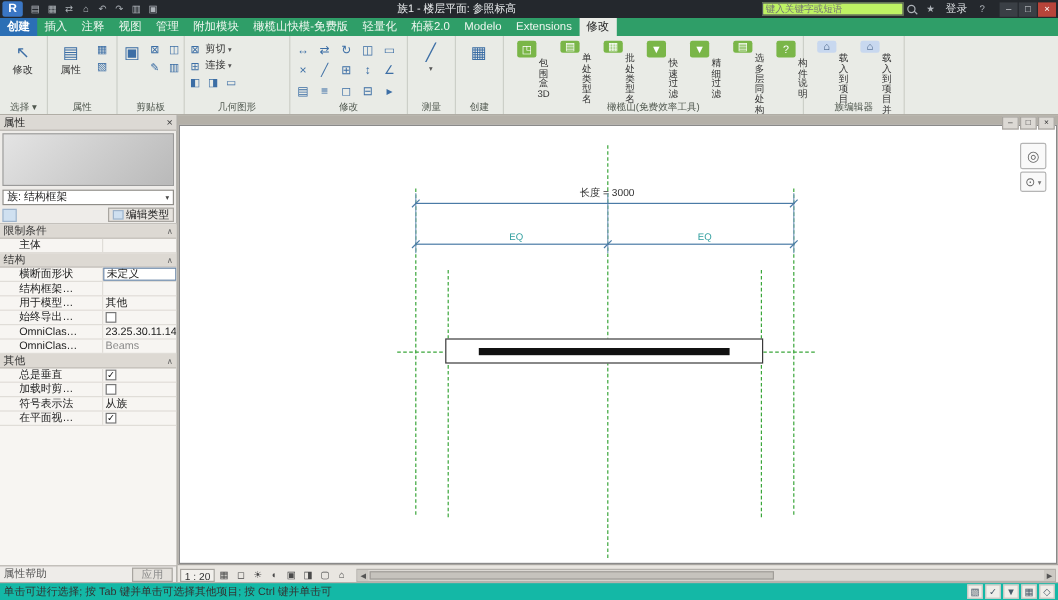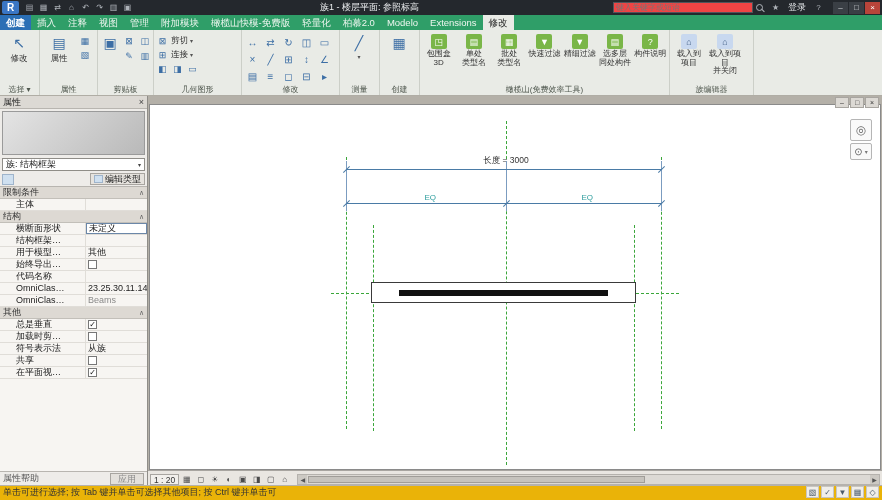--- a/index.html
+++ b/index.html
@@ -8,21 +8,21 @@
   .app{position:relative;width:882px;height:500px;background:#d6d3cc;overflow:hidden;}
 
   
   .titlebar{position:absolute;top:0;left:0;right:0;height:15px;background:#24282d;display:flex;align-items:center;gap:2px;padding:0 2px;color:#c8ccd1;font-size:9px;}
   .logo{width:17px;height:13px;background:#3a76c4;color:#fff;font-weight:bold;font-size:10px;display:flex;align-items:center;justify-content:center;border-radius:2px;}
   .qat{display:flex;gap:1px;margin-left:2px;}
   .qico{width:13px;height:12px;display:flex;align-items:center;justify-content:center;font-size:8px;color:#aeb3b9;}
   .tb-spacer{flex:1;}
   .tb-title{color:#eceef0;white-space:nowrap;}
   .tb-search{display:flex;align-items:center;margin-left:8px;}
-  .searchbox{width:140px;height:11px;font-size:8px;border:1px solid #50555b;background:#ef4444;color:#333;padding:0 2px;font-family:"Liberation Sans",sans-serif;}
+  .searchbox{width:118px;height:11px;font-size:8px;border:1px solid #50555b;background:#bef264;color:#333;padding:0 2px;font-family:"Liberation Sans",sans-serif;}
   .mag{width:7px;height:7px;border:1px solid #aeb3b9;border-radius:50%;position:relative;margin:0 4px 0 3px;}
   .mag::after{content:"";position:absolute;width:4px;height:1px;background:#aeb3b9;transform:rotate(45deg);right:-3px;bottom:-1px;}
   .tb-ic{width:13px;text-align:center;color:#aeb3b9;font-size:8px;}
   .signin{margin:0 4px;color:#dfe2e5;}
   .winctl{display:flex;gap:1px;margin-left:6px;}
   .wbtn{width:15px;height:12px;display:flex;align-items:center;justify-content:center;font-size:8px;color:#d8dbde;background:#3a3f45;}
   .wbtn.close{background:#b8443a;color:#fff;}
 
   
   .tabbar{position:absolute;top:15px;left:0;right:0;height:15px;background:#2f9e68;display:flex;font-size:9.5px;color:#eef6ef;white-space:nowrap;}
@@ -41,21 +41,21 @@
   .smallgrid{display:grid;grid-template-columns:repeat(2,15px);grid-auto-rows:14px;gap:1px;padding-top:2px;}
   .sico{width:14px;height:13px;display:flex;align-items:center;justify-content:center;font-size:9px;color:#3c6ea5;}
   .rowcol{display:flex;flex-direction:column;gap:1px;padding-top:2px;}
   .rowbtn{display:flex;align-items:center;gap:2px;font-size:8.5px;color:#333;height:13px;}
   .rowbtn .sico{width:13px;}
   .caret{font-size:6px;color:#555;}
   .modgrid{display:grid;grid-template-columns:repeat(5,17px);grid-auto-rows:16px;gap:1px;padding-top:2px;}
   .gico{display:flex;align-items:center;justify-content:center;font-size:10px;color:#3c6ea5;}
   .glsbtn{width:34px;display:flex;flex-direction:column;align-items:center;font-size:8px;color:#333;}
   .glsicon{width:16px;height:15px;background:#7ab648;border-radius:2px;color:#fff;font-size:9px;display:flex;align-items:center;justify-content:center;margin-top:2px;}
-  .glabel{white-space:pre-line;text-align:center;line-height:8.5px;margin-top:1px;}
+  .glabel{white-space:pre-line;text-align:center;line-height:8.5px;margin-top:1px;margin-left:28px;}
   .fambtn .glsicon{background:#c8d8ef;color:#2c4a73;}
 
   
   .props{position:absolute;top:96px;left:0;width:148px;bottom:15px;background:#eeece9;border-right:1px solid #8f8d88;font-size:9px;color:#222;display:flex;flex-direction:column;}
   .phead{height:13px;background:#dcd9d4;border-bottom:1px solid #b8b5b0;display:flex;align-items:center;padding:0 3px;flex:0 0 auto;}
   .ptitle{flex:1;}
   .pclose{color:#444;font-size:9px;}
   .preview{height:44px;margin:2px;background:linear-gradient(135deg,#e4e4e4,#b9b9b9);border:1px solid #9a9a9a;flex:0 0 auto;}
   .typesel{margin:1px 2px;height:13px;background:#fff;border:1px solid #8f8d88;display:flex;align-items:center;padding:0 3px;flex:0 0 auto;}
   .typesel .tscaret{margin-left:auto;font-size:6px;color:#444;}
@@ -100,21 +100,21 @@
   
   .viewbar{position:absolute;left:0;right:0;bottom:0;height:15px;background:#e9e6e1;border-top:1px solid #a8a5a0;display:flex;align-items:flex-end;gap:1px;padding:0 2px;font-size:8.5px;color:#333;}
   .scalebox{border:1px solid #a8a5a0;background:#f2f0ec;height:11px;line-height:10px;padding:0 3px;white-space:nowrap;}
   .vico{width:13px;height:12px;display:flex;align-items:center;justify-content:center;font-size:8px;color:#4a4a4a;}
   .hscroll{flex:1;height:11px;background:#dcd9d4;border:1px solid #b5b2ad;margin-left:5px;position:relative;}
   .harrow{position:absolute;top:0;bottom:0;width:9px;display:flex;align-items:center;justify-content:center;font-size:6px;color:#555;background:#ccc9c3;}
   .harrow.left{left:0;} .harrow.right{right:0;}
   .hthumb{position:absolute;left:10px;top:1px;bottom:1px;width:58%;background:#c6c3bd;border:1px solid #a09d98;}
 
   
-  .statusbar{position:absolute;left:0;right:0;bottom:0;height:15px;background:#eab308;border-top:1px solid #b5b2ad;display:flex;align-items:flex-start;font-size:9px;color:#333;padding:0 3px;gap:2px;}
+  .statusbar{position:absolute;left:0;right:0;bottom:0;height:15px;background:#14b8a6;border-top:1px solid #b5b2ad;display:flex;align-items:center;font-size:9px;color:#333;padding:0 3px;gap:2px;}
   .smsg{flex:1;overflow:hidden;white-space:nowrap;}
   .stico{width:13px;height:12px;display:flex;align-items:center;justify-content:center;font-size:8px;color:#4a5a6a;border:1px solid #c8c5c0;background:#f0eee9;}
 </style>
 </head>
 <body>
 
 <div class="app">
 
   <div class="titlebar">
     <div class="logo">R</div>
@@ -348,24 +348,20 @@
         <span class="pval">其他</span>
       </div>
       <div class="prow">
         <span class="plab">始终导出为几何...</span>
         <span class="cbwrap">
             <span class="cb"></span>
           </span>
       </div>
 
       <div class="prow">
-        <span class="plab">代码名称</span>
-        <span class="pval"></span>
-      </div>
-      <div class="prow">
         <span class="plab">OmniClass 编号</span>
         <span class="pval">23.25.30.11.14.14</span>
       </div>
       <div class="prow">
         <span class="plab">OmniClass 标题</span>
         <span class="pval ro">Beams</span>
       </div>
 
       <div class="sec">
         <span>其他</span>
@@ -379,26 +375,20 @@
       </div>
       <div class="prow">
         <span class="plab">加载时剪切的空心</span>
         <span class="cbwrap">
             <span class="cb"></span>
           </span>
       </div>
       <div class="prow">
         <span class="plab">符号表示法</span>
         <span class="pval">从族</span>
-      </div>
-      <div class="prow">
-        <span class="plab">共享</span>
-        <span class="cbwrap">
-            <span class="cb"></span>
-          </span>
       </div>
       <div class="prow">
         <span class="plab">在平面视图中显...</span>
         <span class="cbwrap">
             <span class="cb">✓</span>
           </span>
       </div>
 
     </div>
     <div class="pfoot">

